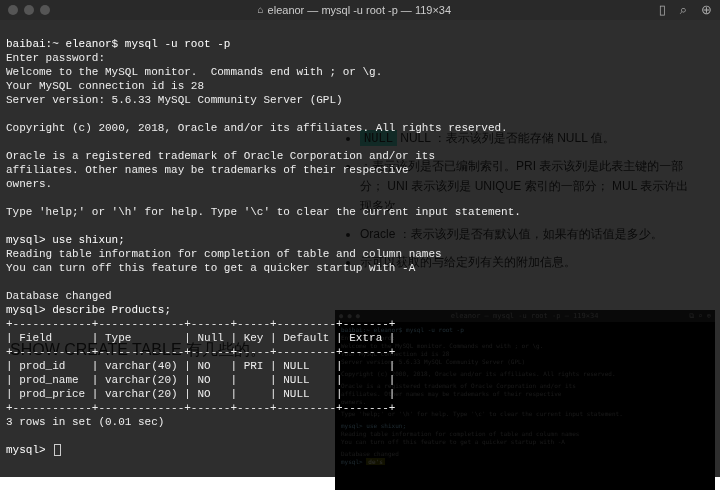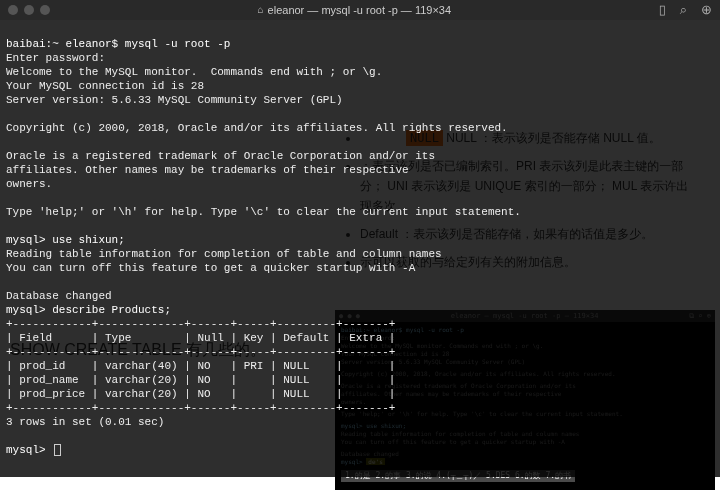--- a/index.html
+++ b/index.html
@@ -18,21 +18,21 @@
     position: absolute;
     top: 0; left: 0; right: 0; bottom: 0;
     background: #fff;
     color: #333;
     font-family: -apple-system, "PingFang SC", sans-serif;
     font-size: 12px;
     padding: 120px 20px 20px 340px;
   }
   .bg-page ul { list-style: disc; padding-left: 20px; }
   .bg-page li { margin: 8px 0; color: #333; line-height: 20px; }
-  .bg-page .code { font-family: Menlo, monospace; background: #f97316; padding: 1px 4px; margin-left: 46px; }
+  .bg-page .code { font-family: Menlo, monospace; background: #5eead4; padding: 1px 4px; }
   .bg-bottom-left {
     position: absolute;
     left: 10px;
     top: 343px;
     width: 320px;
     font-family: -apple-system, sans-serif;
     font-size: 16px;
     color: #333;
   }
   .bg-thumb {
@@ -90,21 +90,21 @@
   }
   .gap { height: 4px; }
 </style>
 </head>
 <body>
 
 <div class="bg-page">
   <ul>
     <li><span class="code">NULL</span> <span>NULL ：表示该列是否能存储 NULL 值。</span></li>
     <li><span>：表示该列是否已编制索引。PRI 表示该列是此表主键的一部分； UNI 表示该列是 UNIQUE  索引的一部分； MUL 表示许出现多次。</span></li>
-    <li><span>Default ：表示该列是否能存储，如果有的话值是多少。</span></li>
+    <li><span>Oracle ：表示该列是否有默认值，如果有的话值是多少。</span></li>
     <li><span>示可以获取的与给定列有关的附加信息。</span></li>
   </ul>
 </div>
 
 <div class="bg-bottom-left">
   <span class="code">SHOW CREATE TABLE 有几些的。</span>
 </div>
 
 <div class="bg-thumb">
   <div class="tb">
@@ -125,21 +125,20 @@
   <div>owners.</div>
   <div class="gap"></div>
   <div>Type 'help;' or '\h' for help. Type '\c' to clear the current input statement.</div>
   <div class="gap"></div>
   <div><span class="prompt">mysql&gt; use shixun;</span></div>
   <div>Reading table information for completion of table and column names</div>
   <div>You can turn off this feature to get a quicker startup with -A</div>
   <div class="gap"></div>
   <div>Database changed</div>
   <div><span class="prompt">mysql&gt; </span><span class="hl">de's</span></div>
-  <div class="ime">1.的是 2.的事 3.的说 4.(┬＿┬)／ 5.DES 6.的数 7.的书</div>
 </div>
 
 <div class="terminal">
   <div class="titlebar">
     <div class="traffic">
       <div class="tl"></div>
       <div class="tl"></div>
       <div class="tl"></div>
     </div>
     <div class="ttitle">

